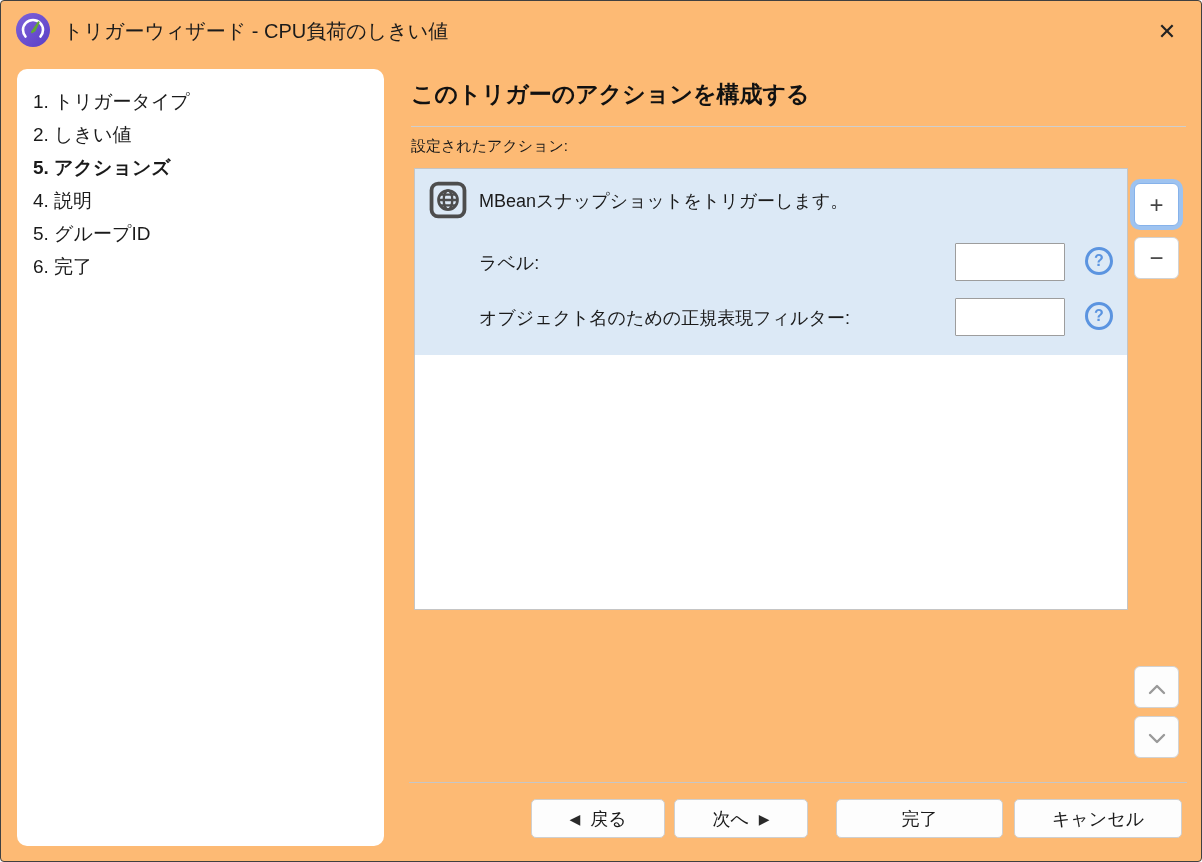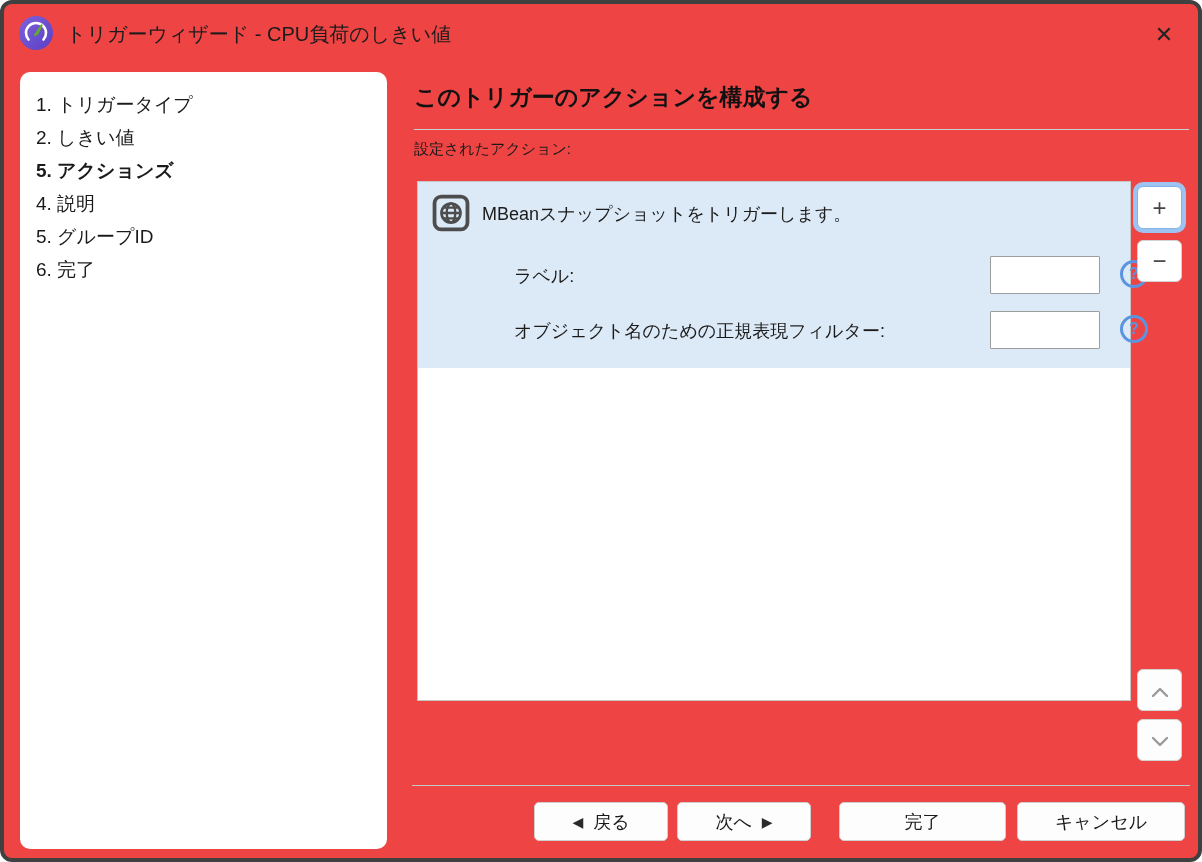--- a/index.html
+++ b/index.html
@@ -1,20 +1,20 @@
 <!DOCTYPE html>
 <html><head>
 <meta charset="utf-8">
 <style>
   * { margin:0; padding:0; box-sizing:border-box; }
   html,body { width:1202px; height:862px; background:#ffffff;
     font-family:"Liberation Sans", sans-serif; }
   .window {
     position:absolute; left:0; top:0; width:1202px; height:862px;
-    background:#ef4444; border:4px solid #404040; border-radius:12px;
+    background:#fdba74; border:1px solid #404040; border-radius:4px;
     overflow:hidden;
   }
   
   .titlebar { position:absolute; left:0; top:0; width:100%; height:58px; }
   .app-icon { position:absolute; left:14px; top:11px; width:36px; height:36px; }
   .title-text { position:absolute; left:62px; top:17px; font-size:20px; color:#1b1b1b; white-space:nowrap; }
   .close-btn {
     position:absolute; right:14px; top:12px; width:40px; height:36px;
     display:flex; align-items:center; justify-content:center;
     background:transparent; border:none; font-size:22px; color:#222; cursor:pointer;
@@ -25,27 +25,27 @@
     position:absolute; left:16px; top:68px; width:367px; height:777px;
     background:#ffffff; border-radius:10px; padding:16px 10px 0 16px;
   }
   .step { font-size:19px; line-height:33px; color:#1a1a1a; white-space:nowrap; }
   .step.active { font-weight:bold; }
   
   .heading { position:absolute; left:410px; top:78px; font-size:23px; font-weight:bold; color:#111; white-space:nowrap; }
   .hr-top { position:absolute; left:410px; top:125px; width:775px; height:1px; background:#cfcfcf; }
   .actions-label { position:absolute; left:410px; top:136px; font-size:15px; color:#1a1a1a; }
   .action-list {
-    position:absolute; left:413px; top:177px; width:714px; height:520px;
+    position:absolute; left:413px; top:167px; width:714px; height:442px;
     background:#ffffff; border:1px solid #c5c5c5;
   }
   .action-item { position:absolute; left:0; top:0; width:100%; height:186px; background:#dce9f6; }
   .globe-icon { position:absolute; left:14px; top:12px; width:38px; height:38px; }
   .action-title { position:absolute; left:64px; top:20px; font-size:18px; color:#1b1b1b; white-space:nowrap; }
-  .field-row { position:absolute; left:0; width:100%; height:40px;margin-left:32px; }
+  .field-row { position:absolute; left:0; width:100%; height:40px; }
   .row-1 { top:73px; }
   .row-2 { top:128px; }
   .field-label { position:absolute; left:64px; top:9px; font-size:18px; color:#1b1b1b; white-space:nowrap; }
   .field-input {
     position:absolute; left:540px; top:1px; width:110px; height:38px;
     border:1px solid #9d9d9d; background:#ffffff; font-size:16px; padding:0 6px;
     border-radius:1px;
   }
   .help-icon {
     position:absolute; left:670px; top:5px; width:28px; height:28px;

